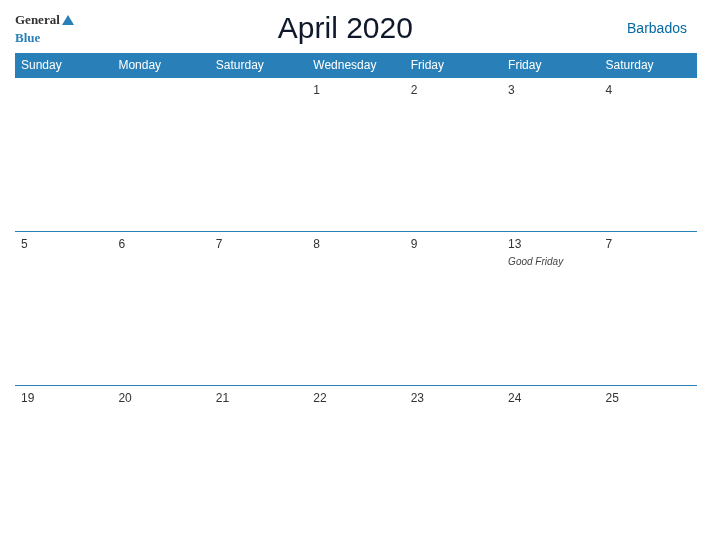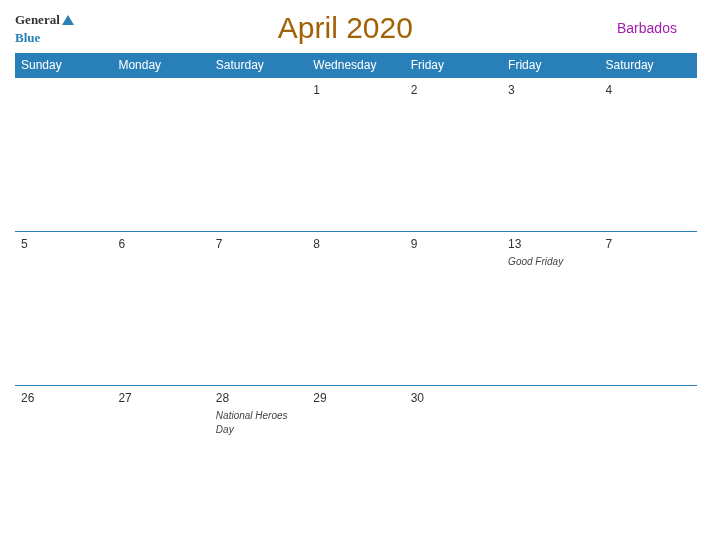--- a/index.html
+++ b/index.html
@@ -48,29 +48,29 @@
       border-left: 6px solid transparent;
       border-right: 6px solid transparent;
       border-bottom: 10px solid #2980b9;
       margin-left: 2px;
       margin-bottom: -1px;
     }
 
     .month-title {
       font-size: 30px;
       font-weight: normal;
-      color: #a16207;
+      color: #0f172a;
       text-align: center;
       flex: 1;
     }
 
     .country {
       font-size: 14px;
-      color: #a21caf;
-      text-align: left;
+      color: #0369a1;
+      text-align: center;
       min-width: 80px;
     }
 
     .calendar {
       width: 100%;
       border-collapse: collapse;
       flex: 1;
     }
 
     .calendar thead tr {
@@ -184,29 +184,35 @@
         <td>
           <span class="day-num">9</span>
         </td>
         <td><span class="day-num">13</span><span class="event">Good Friday</span></td>
         <td>
           <span class="day-num">7</span>
         </td>
       </tr>
       <tr>
         <td>
-          <span class="day-num">26</span>
-        </td>
-        <td>
-          <span class="day-num">27</span>
-        </td>
-        <td><span class="day-num">28</span><span class="event">National Heroes Day</span></td>
-        <td>
-          <span class="day-num">29</span>
-        </td>
-        <td>
-          <span class="day-num">30</span>
-        </td>
-        <td></td>
-        <td></td>
+          <span class="day-num">19</span>
+        </td>
+        <td>
+          <span class="day-num">20</span>
+        </td>
+        <td>
+          <span class="day-num">21</span>
+        </td>
+        <td>
+          <span class="day-num">22</span>
+        </td>
+        <td>
+          <span class="day-num">23</span>
+        </td>
+        <td>
+          <span class="day-num">24</span>
+        </td>
+        <td>
+          <span class="day-num">25</span>
+        </td>
       </tr>
     </tbody>
 </table>
 
 </body></html>

